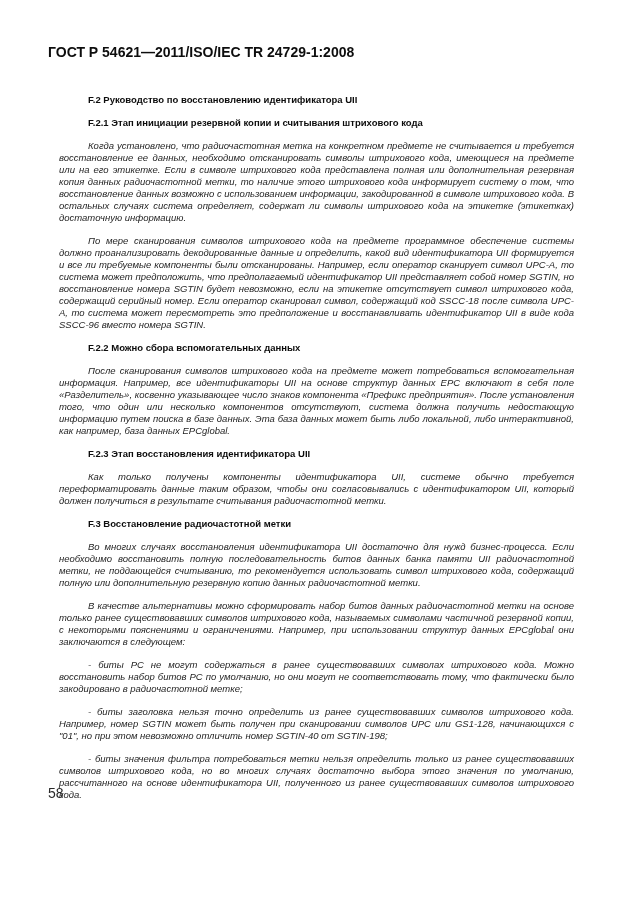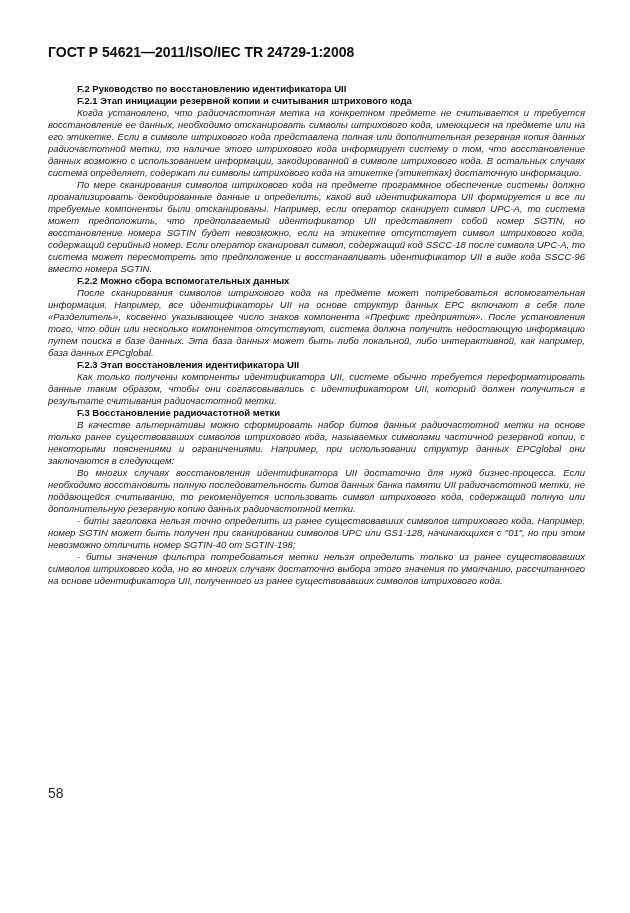--- a/index.html
+++ b/index.html
@@ -24,21 +24,21 @@
     color: #0d0d0d;
     white-space: nowrap;
   }
   .content {
     position: absolute;
     top: 83px;
     left: 48px;
     width: 537px;
   }
   .block {
-    margin: 0;
+    margin: 11px;
     font-size: 9.5px;
     line-height: 12px;
     text-indent: 29px;
     color: #1f1f1f;
   }
   .para {
     text-align: justify;
     font-style: italic;
   }
   .heading {
@@ -62,19 +62,20 @@
 <div class="content">
   <p class="block heading">F.2 Руководство по восстановлению идентификатора UII</p>
   <p class="block heading">F.2.1 Этап инициации резервной копии и считывания штрихового кода</p>
   <p class="block para">Когда установлено, что радиочастотная метка на конкретном предмете не считывается и требуется восстановление ее данных, необходимо отсканировать символы штрихового кода, имеющиеся на предмете или на его этикетке. Если в символе штрихового кода представлена полная или дополнительная резервная копия данных радиочастотной метки, то наличие этого штрихового кода информирует систему о том, что восстановление данных возможно с использованием информации, закодированной в символе штрихового кода. В остальных случаях система определяет, содержат ли символы штрихового кода на этикетке (этикетках) достаточную информацию.</p>
   <p class="block para">По мере сканирования символов штрихового кода на предмете программное обеспечение системы должно проанализировать декодированные данные и определить, какой вид идентификатора UII формируется и все ли требуемые компоненты были отсканированы. Например, если оператор сканирует символ UPC-A, то система может предположить, что предполагаемый идентификатор UII представляет собой номер SGTIN, но восстановление номера SGTIN будет невозможно, если на этикетке отсутствует символ штрихового кода, содержащий серийный номер. Если оператор сканировал символ, содержащий код SSCC-18 после символа UPC-A, то система может пересмотреть это предположение и восстанавливать идентификатор UII в виде кода SSCC-96 вместо номера SGTIN.</p>
   <p class="block heading">F.2.2 Можно сбора вспомогательных данных</p>
   <p class="block para">После сканирования символов штрихового кода на предмете может потребоваться вспомогательная информация. Например, все идентификаторы UII на основе структур данных EPC включают в себя поле «Разделитель», косвенно указывающее число знаков компонента «Префикс предприятия». После установления того, что один или несколько компонентов отсутствуют, система должна получить недостающую информацию путем поиска в базе данных. Эта база данных может быть либо локальной, либо интерактивной, как например, база данных EPCglobal.</p>
   <p class="block heading">F.2.3 Этап восстановления идентификатора UII</p>
   <p class="block para">Как только получены компоненты идентификатора UII, системе обычно требуется переформатировать данные таким образом, чтобы они согласовывались с идентификатором UII, который должен получиться в результате считывания радиочастотной метки.</p>
   <p class="block heading">F.3 Восстановление радиочастотной метки</p>
+  <p class="block para">Во многих случаях восстановления идентификатора UII достаточно для нужд бизнес-процесса. Если необходимо восстановить полную последовательность битов данных банка памяти UII радиочастотной метки, не поддающейся считыванию, то рекомендуется использовать символ штрихового кода, содержащий полную или дополнительную резервную копию данных радиочастотной метки.</p>
   <p class="block para">В качестве альтернативы можно сформировать набор битов данных радиочастотной метки на основе только ранее существовавших символов штрихового кода, называемых символами частичной резервной копии, с некоторыми пояснениями и ограничениями. Например, при использовании структур данных EPCglobal они заключаются в следующем:</p>
-  <p class="block para">Во многих случаях восстановления идентификатора UII достаточно для нужд бизнес-процесса. Если необходимо восстановить полную последовательность битов данных банка памяти UII радиочастотной метки, не поддающейся считыванию, то рекомендуется использовать символ штрихового кода, содержащий полную или дополнительную резервную копию данных радиочастотной метки.</p>
+  <p class="block para">- биты PC не могут содержаться в ранее существовавших символах штрихового кода. Можно восстановить набор битов PC по умолчанию, но они могут не соответствовать тому, что фактически было закодировано в радиочастотной метке;</p>
   <p class="block para">- биты заголовка нельзя точно определить из ранее существовавших символов штрихового кода. Например, номер SGTIN может быть получен при сканировании символов UPC или GS1-128, начинающихся с "01", но при этом невозможно отличить номер SGTIN-40 от SGTIN-198;</p>
   <p class="block para">- биты значения фильтра потребоваться метки нельзя определить только из ранее существовавших символов штрихового кода, но во многих случаях достаточно выбора этого значения по умолчанию, рассчитанного на основе идентификатора UII, полученного из ранее существовавших символов штрихового кода.</p>
 </div>
 
 <div class="page-number">58</div>
 
 </body></html>

